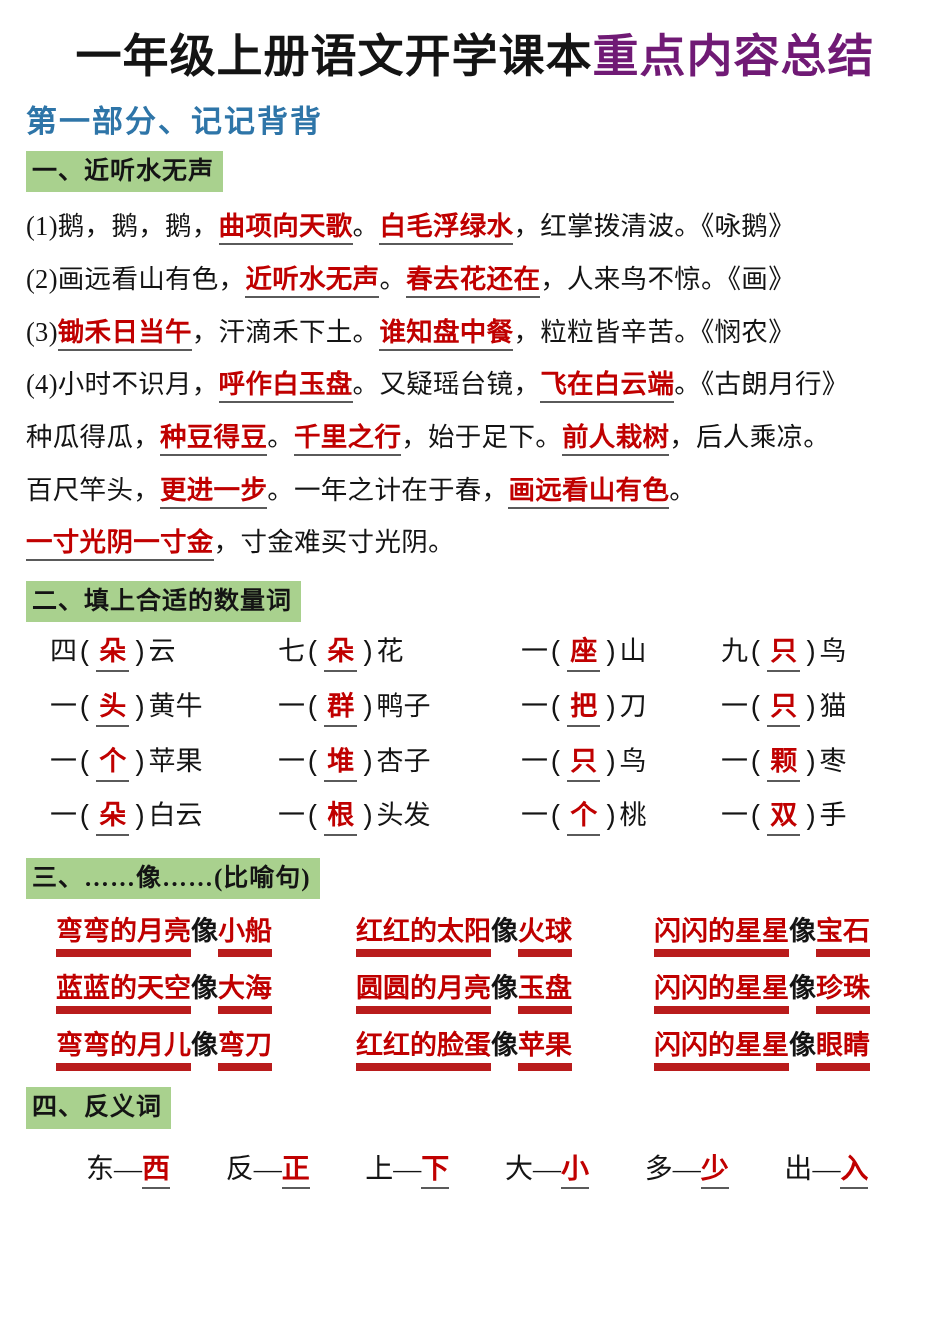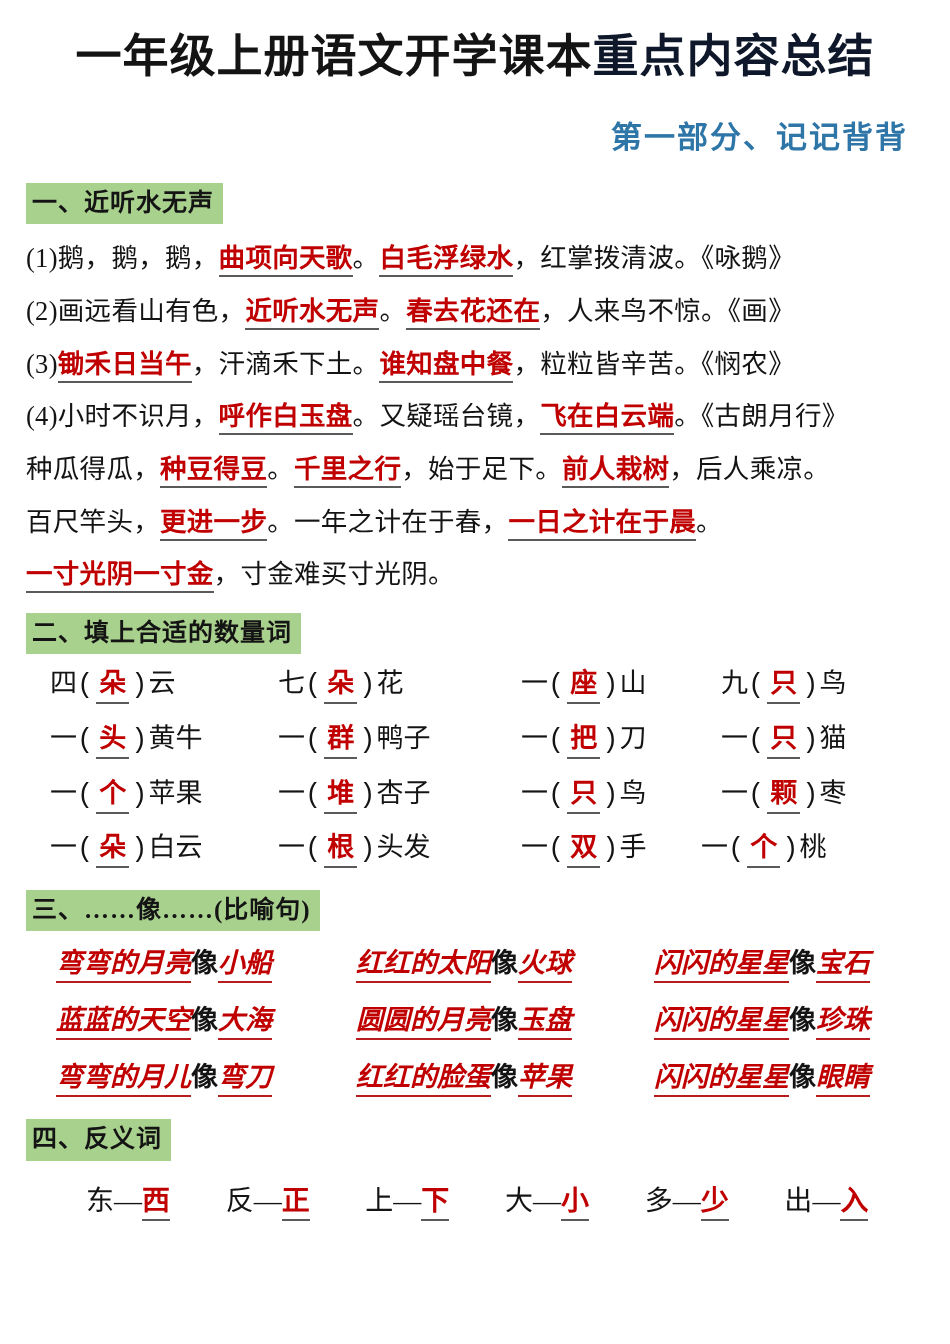--- a/index.html
+++ b/index.html
@@ -28,29 +28,29 @@
     text-align: center;
     font-weight: bold;
     font-size: 46px;
     letter-spacing: 1px;
     line-height: 1;
     margin: 0;
     padding-top: 34px;
     white-space: nowrap;
   }
   .doc-title .t-black { color: #141414; }
-  .doc-title .t-red { color: #0f172a; }
+  .doc-title .t-red { color: #701a75; }
 
   .doc-subtitle {
-    text-align: right;
+    text-align: left;
     font-size: 31px;
     font-weight: bold;
     color: #2e75a8;
     letter-spacing: 2px;
-    margin: 16px;
+    margin: 0;
     padding-top: 26px;
     line-height: 1;
   }
 
   
   .sec-head-wrap {
     margin: 0;
     padding: 0;
     line-height: 1;
   }
@@ -121,23 +121,22 @@
     padding-bottom: 27px;
   }
   .sim-cell {
     font-size: 27px;
     line-height: 1.1;
     white-space: nowrap;
     font-weight: bold;
   }
   .sim-cell .a, .sim-cell .b {
     color: #c00000;
-    border-bottom: 2px solid #b91c1c;
+    border-bottom: 8px solid #b91c1c;
     padding-bottom: 3px;
-    font-style: italic;
   }
   .sim-cell .mid {
     color: #141414;
   }
   .sim-c1 { width: 300px; padding-left: 30px; }
   .sim-c2 { width: 298px; }
   .sim-c3 { width: 260px; }
 
   
   #sec4-row {
@@ -177,21 +176,21 @@
   <div>
     <div class="sec-head-wrap">
       <span class="sec-head">一、近听水无声</span>
     </div>
     <div id="sec1-lines">
         <div class="line"><span>(1)鹅，鹅，鹅，</span><span class="red u">曲项向天歌</span><span>。</span><span class="red u">白毛浮绿水</span><span>，红掌拨清波。《咏鹅》</span></div>
         <div class="line"><span>(2)画远看山有色，</span><span class="red u">近听水无声</span><span>。</span><span class="red u">春去花还在</span><span>，人来鸟不惊。《画》</span></div>
         <div class="line"><span>(3)</span><span class="red u">锄禾日当午</span><span>，汗滴禾下土。</span><span class="red u">谁知盘中餐</span><span>，粒粒皆辛苦。《悯农》</span></div>
         <div class="line"><span>(4)小时不识月，</span><span class="red u">呼作白玉盘</span><span>。又疑瑶台镜，</span><span class="red u">飞在白云端</span><span>。《古朗月行》</span></div>
         <div class="line"><span>种瓜得瓜，</span><span class="red u">种豆得豆</span><span>。</span><span class="red u">千里之行</span><span>，始于足下。</span><span class="red u">前人栽树</span><span>，后人乘凉。</span></div>
-        <div class="line"><span>百尺竿头，</span><span class="red u">更进一步</span><span>。一年之计在于春，</span><span class="red u">一日之计在于晨</span><span>。</span></div>
+        <div class="line"><span>百尺竿头，</span><span class="red u">更进一步</span><span>。一年之计在于春，</span><span class="red u">画远看山有色</span><span>。</span></div>
         <div class="line"><span class="red u">一寸光阴一寸金</span><span>，寸金难买寸光阴。</span></div>
       </div>
   </div>
 
   <div>
     <div class="sec-head-wrap">
       <span class="sec-head">二、填上合适的数量词</span>
     </div>
     <div id="sec2-rows">
         <div class="mw-row">
@@ -208,22 +207,22 @@
         </div>
         <div class="mw-row">
           <div class="mw-cell mw-c1"><span>一</span><span class="paren">(</span><span class="ans">个</span><span class="paren">)</span><span>苹果</span></div>
           <div class="mw-cell mw-c2"><span>一</span><span class="paren">(</span><span class="ans">堆</span><span class="paren">)</span><span>杏子</span></div>
           <div class="mw-cell mw-c3"><span>一</span><span class="paren">(</span><span class="ans">只</span><span class="paren">)</span><span>鸟</span></div>
           <div class="mw-cell mw-c4"><span>一</span><span class="paren">(</span><span class="ans">颗</span><span class="paren">)</span><span>枣</span></div>
         </div>
         <div class="mw-row">
           <div class="mw-cell mw-c1"><span>一</span><span class="paren">(</span><span class="ans">朵</span><span class="paren">)</span><span>白云</span></div>
           <div class="mw-cell mw-c2"><span>一</span><span class="paren">(</span><span class="ans">根</span><span class="paren">)</span><span>头发</span></div>
+          <div class="mw-cell mw-c3"><span>一</span><span class="paren">(</span><span class="ans">个</span><span class="paren">)</span><span>桃</span></div>
           <div class="mw-cell mw-c4"><span>一</span><span class="paren">(</span><span class="ans">双</span><span class="paren">)</span><span>手</span></div>
-          <div class="mw-cell mw-c3"><span>一</span><span class="paren">(</span><span class="ans">个</span><span class="paren">)</span><span>桃</span></div>
         </div>
       </div>
   </div>
 
   <div>
     <div class="sec-head-wrap">
       <span class="sec-head">三、……像……(比喻句)</span>
     </div>
     <div id="sec3-rows">
         <div class="sim-row">

